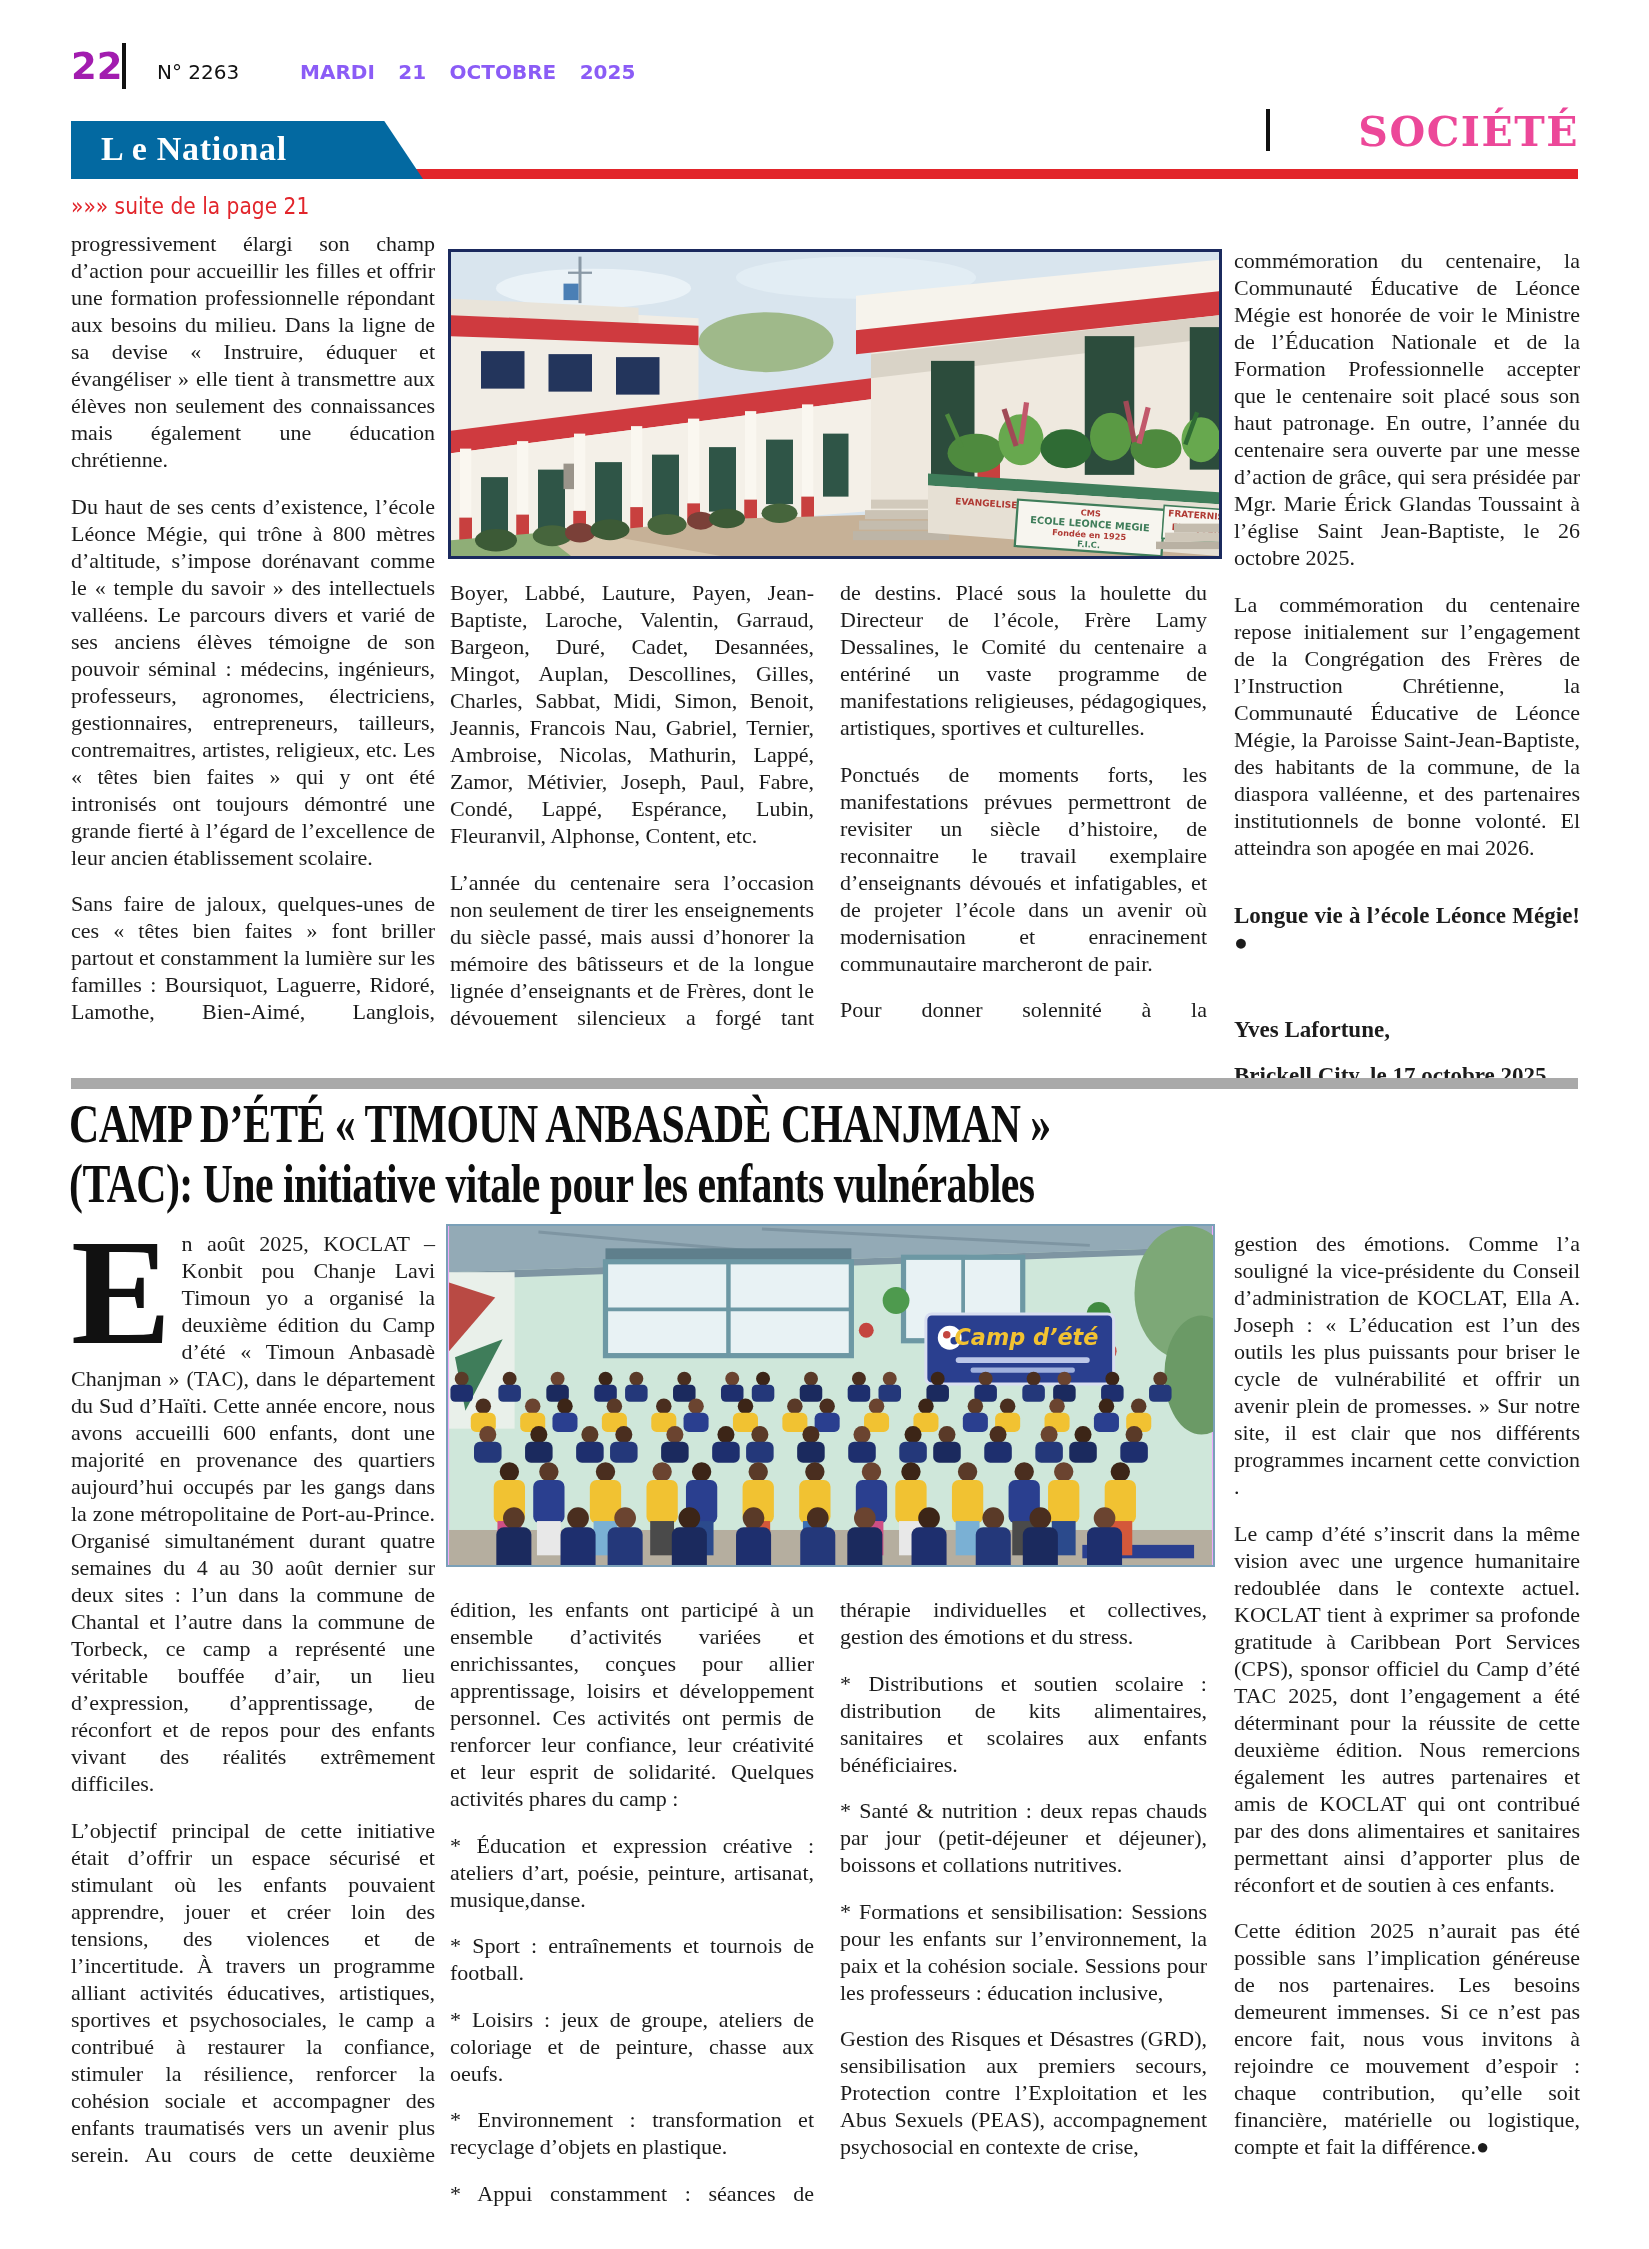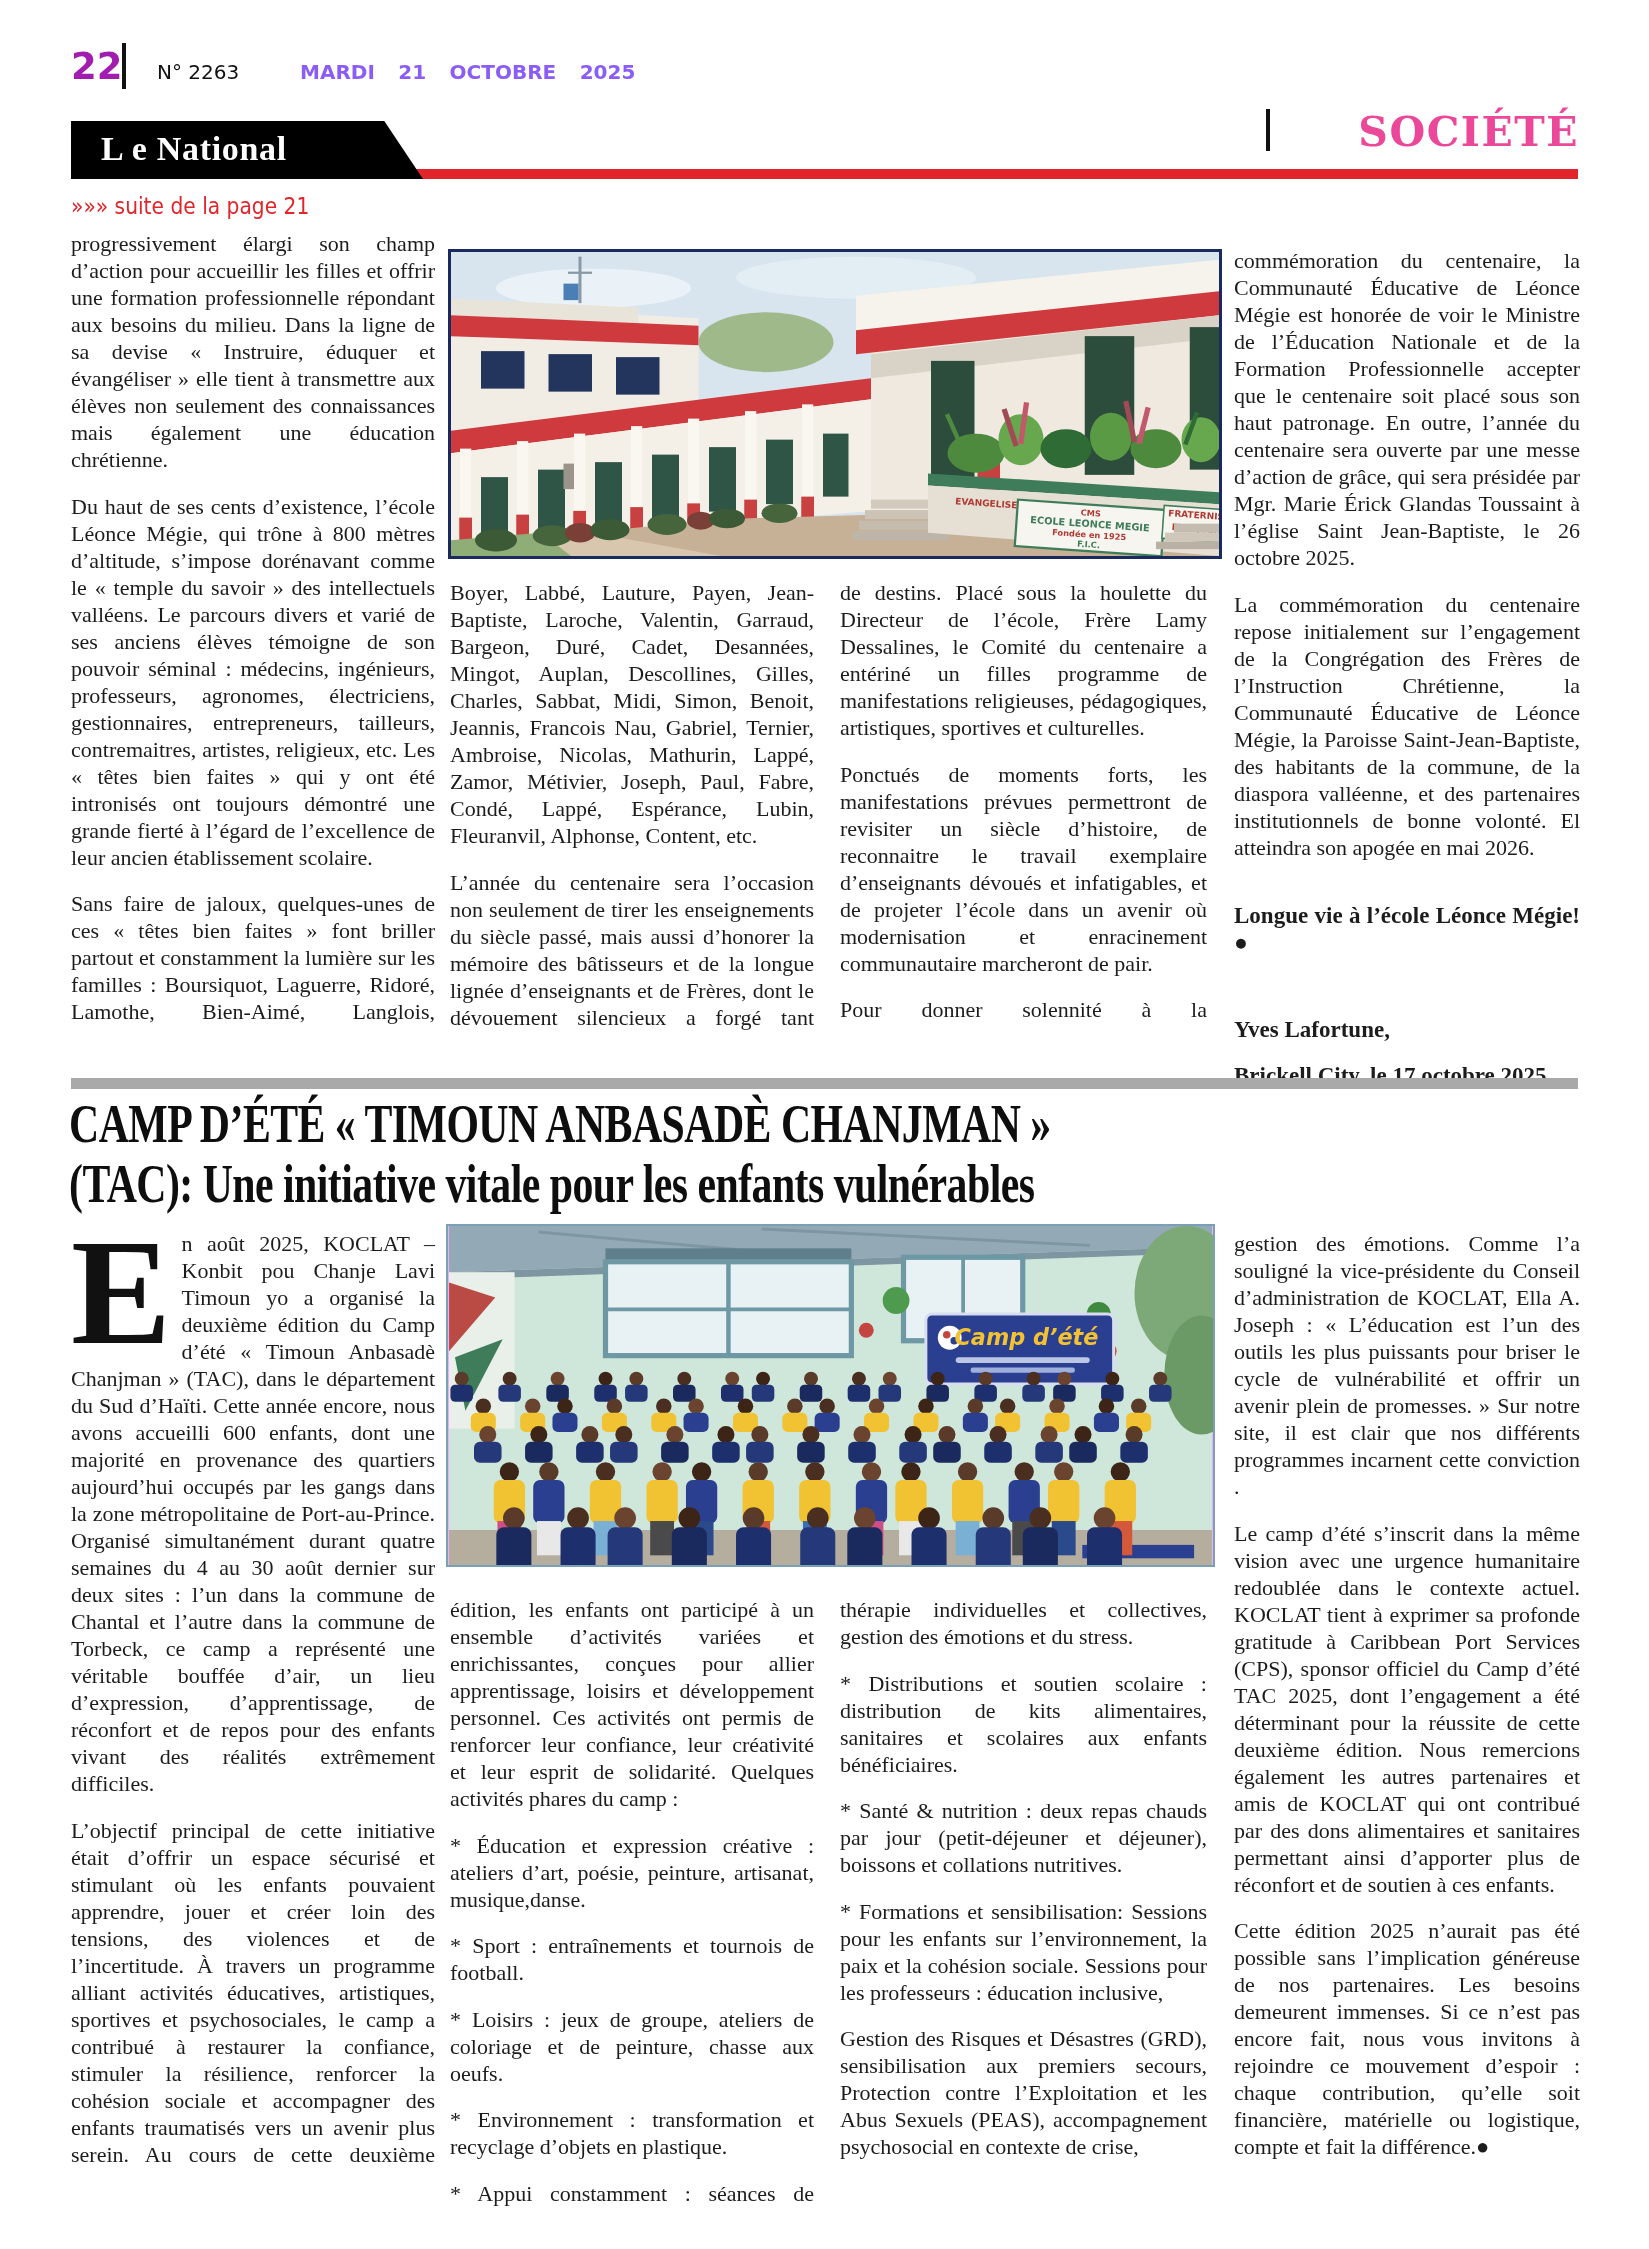--- a/index.html
+++ b/index.html
@@ -10,21 +10,21 @@
          font-weight:bold;font-size:37px;color:#a21caf;}
   .pgbar{position:absolute;left:122px;top:43px;width:3.7px;height:46px;background:#111;}
   .issue{position:absolute;left:157px;top:60px;font-family:"DejaVu Sans",sans-serif;
          font-weight:normal;font-size:20px;color:#111;}
   .pdate{position:absolute;left:300px;top:60px;font-family:"DejaVu Sans",sans-serif;
          font-weight:bold;font-size:20px;color:#8b5cf6;word-spacing:16.5px;}
   .secbar{position:absolute;left:1266px;top:109px;width:3.7px;height:42px;background:#111;}
   .section{position:absolute;right:71px;top:108px;font-family:"DejaVu Serif",serif;
            font-weight:bold;font-size:41px;letter-spacing:1.5px;color:#ec4899;}
   .redline{position:absolute;left:71px;top:169px;width:1507px;height:9.7px;background:#e2252b;}
-  .banner{position:absolute;left:71px;top:121px;width:352px;height:58px;background:#000000;
+  .banner{position:absolute;left:71px;top:121px;width:352px;height:58px;background:#0369a1;
           clip-path:polygon(0 0,89% 0,100% 100%,0 100%);}
   .banner span{display:block;padding:9px 0 0 30px;color:#fff;font-weight:bold;
           font-size:34px;font-family:"Liberation Serif",serif;letter-spacing:0.7px;}
   .suite{position:absolute;left:71px;top:193px;color:#e2252b;font-family:"DejaVu Sans",sans-serif;
          font-size:23px;transform:scaleX(.88);transform-origin:0 50%;white-space:nowrap;}
   
   .col{position:absolute;}
   .bp{margin:0 0 19.5px 0;font-size:22px;line-height:27px;text-align:justify;}
   .cont{text-align-last:justify;}
   .bold{font-weight:bold;}
@@ -200,21 +200,21 @@
       </g>
     </svg>
   </div>
 
   <div class="col" style="left:450px;top:579px;width:364px;">
     <p class="bp">Boyer, Labbé, Lauture, Payen, Jean-Baptiste, Laroche, Valentin, Garraud, Bargeon, Duré, Cadet, Desannées, Mingot, Auplan, Descollines, Gilles, Charles, Sabbat, Midi, Simon, Benoit, Jeannis, Francois Nau, Gabriel, Ternier, Ambroise, Nicolas, Mathurin, Lappé, Zamor, Métivier, Joseph, Paul, Fabre, Condé, Lappé, Espérance, Lubin, Fleuranvil, Alphonse, Content, etc.</p>
     <p class="bp cont">L’année du centenaire sera l’occasion non seulement de tirer les enseignements du siècle passé,  mais aussi d’honorer la mémoire des bâtisseurs et de la longue lignée d’enseignants et de Frères, dont le dévouement silencieux a forgé tant</p>
   </div>
 
   <div class="col" style="left:840px;top:579px;width:367px;">
-    <p class="bp">de destins.  Placé sous la houlette du Directeur de l’école, Frère Lamy Dessalines, le Comité du centenaire a entériné un filles programme de manifestations religieuses, pédagogiques, artistiques, sportives et culturelles.</p>
+    <p class="bp">de destins.  Placé sous la houlette du Directeur de l’école, Frère Lamy Dessalines, le Comité du centenaire a entériné un vaste programme de manifestations religieuses, pédagogiques, artistiques, sportives et culturelles.</p>
     <p class="bp">Ponctués de moments forts, les manifestations prévues permettront de revisiter un siècle d’histoire, de reconnaitre le travail exemplaire d’enseignants dévoués et infatigables, et de projeter l’école dans un avenir où modernisation et enracinement communautaire marcheront de pair.</p>
     <p class="bp cont">Pour donner solennité à la</p>
   </div>
 
   <div class="col" style="left:1234px;top:247px;width:346px;">
     <p class="bp">commémoration du centenaire,  la Communauté Éducative de Léonce Mégie est honorée de voir le Ministre de l’Éducation Nationale et de la Formation Professionnelle accepter que le centenaire soit placé sous son haut patronage.  En outre, l’année du centenaire sera ouverte par une messe d’action de grâce, qui sera présidée par Mgr. Marie Érick Glandas Toussaint à l’église Saint Jean-Baptiste, le 26 octobre 2025.</p>
     <p class="bp">La commémoration du centenaire repose initialement sur l’engagement de la Congrégation des Frères de l’Instruction Chrétienne, la Communauté Éducative de Léonce Mégie, la Paroisse Saint-Jean-Baptiste, des habitants de la commune, de la diaspora valléenne, et des partenaires institutionnels de bonne volonté.  El atteindra son apogée en mai 2026.</p>
     <p class="bp bold sign">Longue vie à l’école Léonce Mégie!●</p>
     <p class="bp bold auth">Yves Lafortune,</p>
     <p class="bp bold dateline">Brickell City, le 17 octobre 2025</p>

